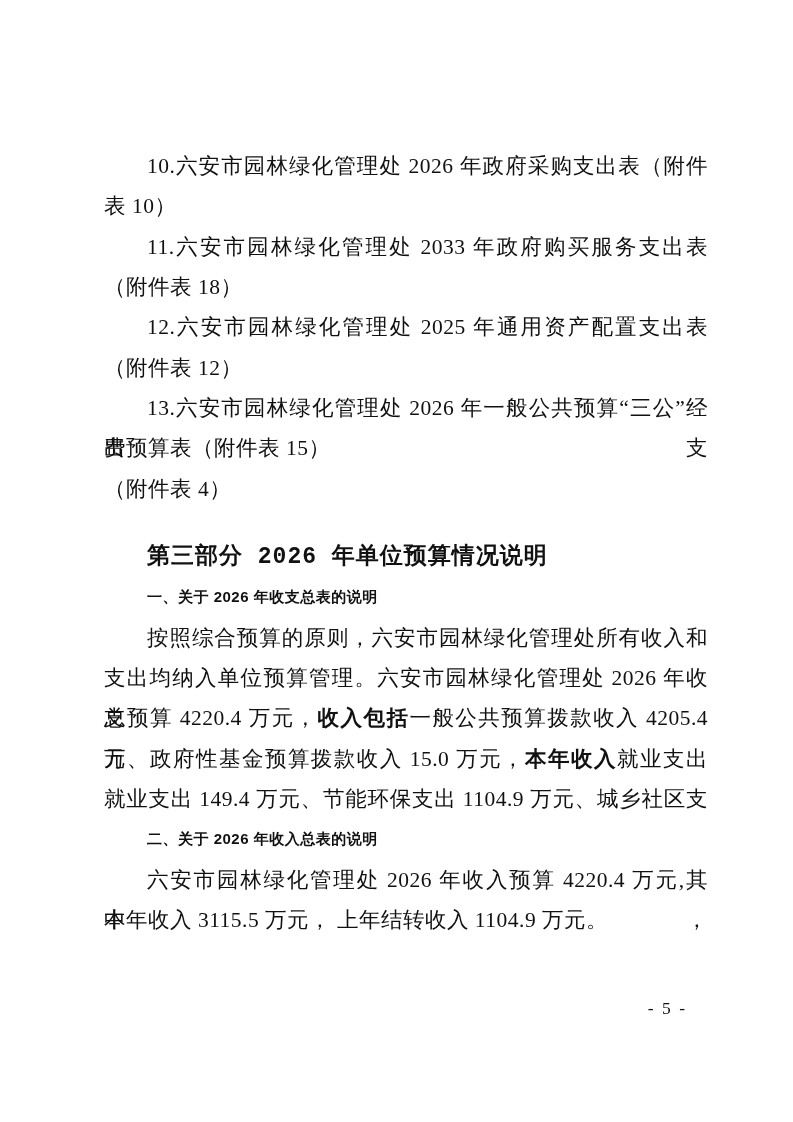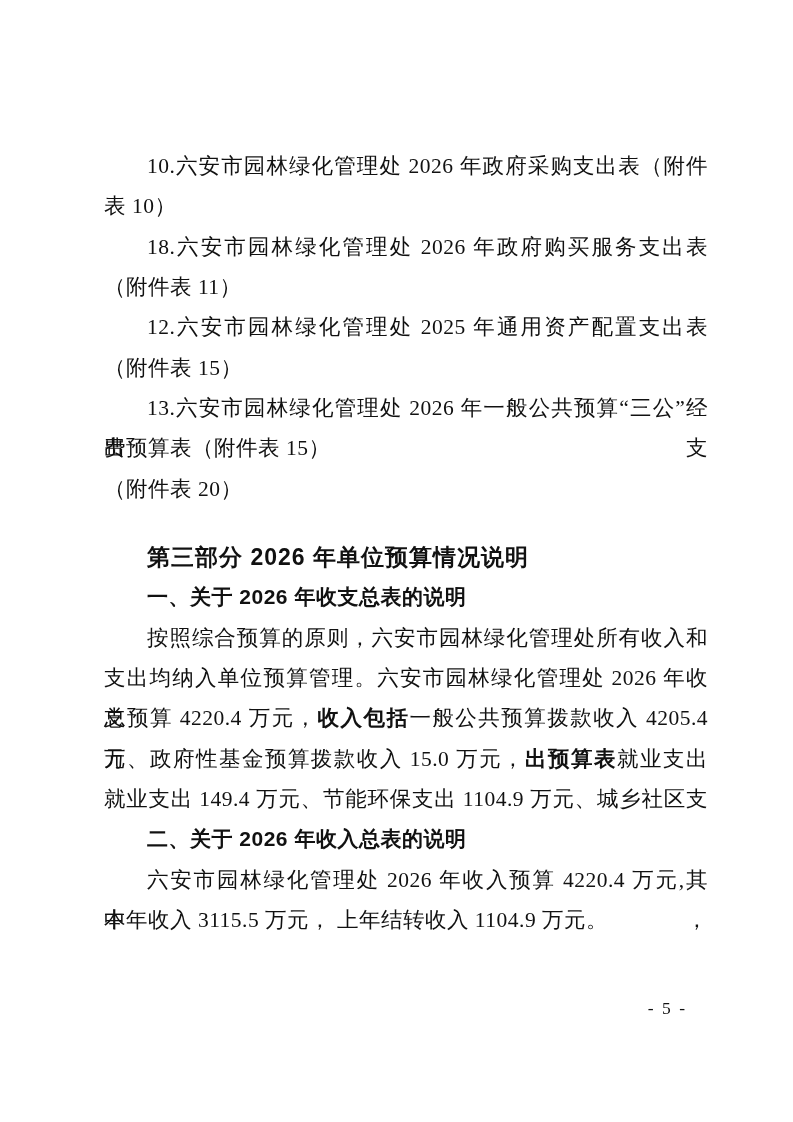--- a/index.html
+++ b/index.html
@@ -35,29 +35,29 @@
     text-align-last: justify;
   }
   .line.indent2 { padding-left: 43px; }
   .line.stretch.indent2 { padding-left: 0; text-indent: 43px; }
   .b {
     font-family: Liberation Serif, serif;
     font-weight: 700;
   }
   .heading1 { margin-top: 28px; }
   .heading1 .line {
-    font-family: Liberation Sans, sans-serif;
+    font-family: Liberation Mono, monospace;
     font-weight: 700;
     font-size: 23px;
     letter-spacing: 1px;
   }
   .heading2 .line {
     font-family: "Liberation Sans", "DejaVu Sans", sans-serif;
     font-weight: 700;
-    font-size: 21px;
+    font-size: 15px;
     letter-spacing: 0.5px;
   }
   .page-number {
     position: absolute;
     top: 998px;
     right: 106px;
     font-size: 17.5px;
     letter-spacing: 2px;
     line-height: 20px;
     font-family: "Liberation Serif", "DejaVu Serif", serif;
@@ -67,45 +67,45 @@
 </head>
 <body>
 
 <div class="page">
   <div class="content">
       <div class="block para">
         <div class="line stretch indent2"><span class="r">10.六安市园林绿化管理处 2026 年政府采购支出表（附件</span></div>
         <div class="line"><span class="r">表 10）</span></div>
       </div>
       <div class="block para">
-        <div class="line stretch indent2"><span class="r">18.六安市园林绿化管理处 2026 年政府购买服务支出表</span></div>
-        <div class="line"><span class="r">（附件表 11）</span></div>
+        <div class="line stretch indent2"><span class="r">11.六安市园林绿化管理处 2033 年政府购买服务支出表</span></div>
+        <div class="line"><span class="r">（附件表 18）</span></div>
       </div>
       <div class="block para">
         <div class="line stretch indent2"><span class="r">12.六安市园林绿化管理处 2025 年通用资产配置支出表</span></div>
-        <div class="line"><span class="r">（附件表 15）</span></div>
+        <div class="line"><span class="r">（附件表 12）</span></div>
       </div>
       <div class="block para">
         <div class="line stretch indent2"><span class="r">13.六安市园林绿化管理处 2026 年一般公共预算“三公”经费支</span></div>
         <div class="line"><span class="r">出预算表（附件表 15）</span></div>
       </div>
       <div class="block para">
-        <div class="line"><span class="r">（附件表 20）</span></div>
+        <div class="line"><span class="r">（附件表 4）</span></div>
       </div>
       <div class="block heading1">
         <div class="line indent2"><span class="r">第三部分 2026 年单位预算情况说明</span></div>
       </div>
       <div class="block heading2">
         <div class="line indent2"><span class="r">一、关于 2026 年收支总表的说明</span></div>
       </div>
       <div class="block para">
         <div class="line stretch indent2"><span class="r">按照综合预算的原则，六安市园林绿化管理处所有收入和</span></div>
         <div class="line stretch"><span class="r">支出均纳入单位预算管理。六安市园林绿化管理处 2026 年收支</span></div>
         <div class="line stretch"><span class="r">总预算 4220.4 万元，</span><span class="b">收入包括</span><span class="r">一般公共预算拨款收入 4205.4 万</span></div>
-        <div class="line stretch"><span class="r">元、政府性基金预算拨款收入 15.0 万元，</span><span class="b">出预算表</span><span class="r">就业支出</span></div>
+        <div class="line stretch"><span class="r">元、政府性基金预算拨款收入 15.0 万元，</span><span class="b">本年收入</span><span class="r">就业支出</span></div>
         <div class="line stretch"><span class="r">就业支出 149.4 万元、节能环保支出 1104.9 万元、城乡社区支</span></div>
       </div>
       <div class="block heading2">
         <div class="line indent2"><span class="r">二、关于 2026 年收入总表的说明</span></div>
       </div>
       <div class="block para">
         <div class="line stretch indent2"><span class="r">六安市园林绿化管理处 2026 年收入预算 4220.4 万元,其中，</span></div>
         <div class="line"><span class="r">本年收入 3115.5 万元， 上年结转收入 1104.9 万元。</span></div>
       </div>
     </div>

